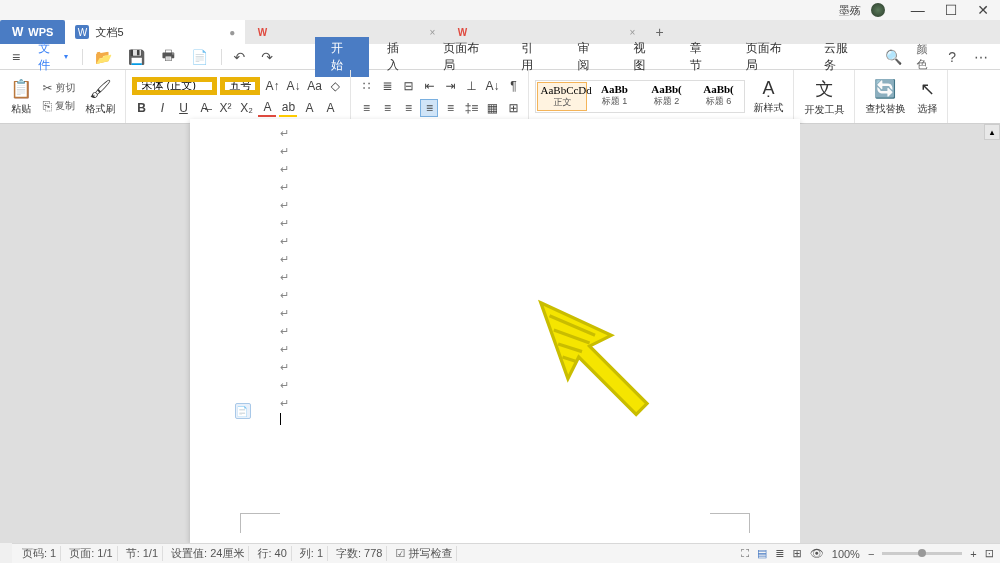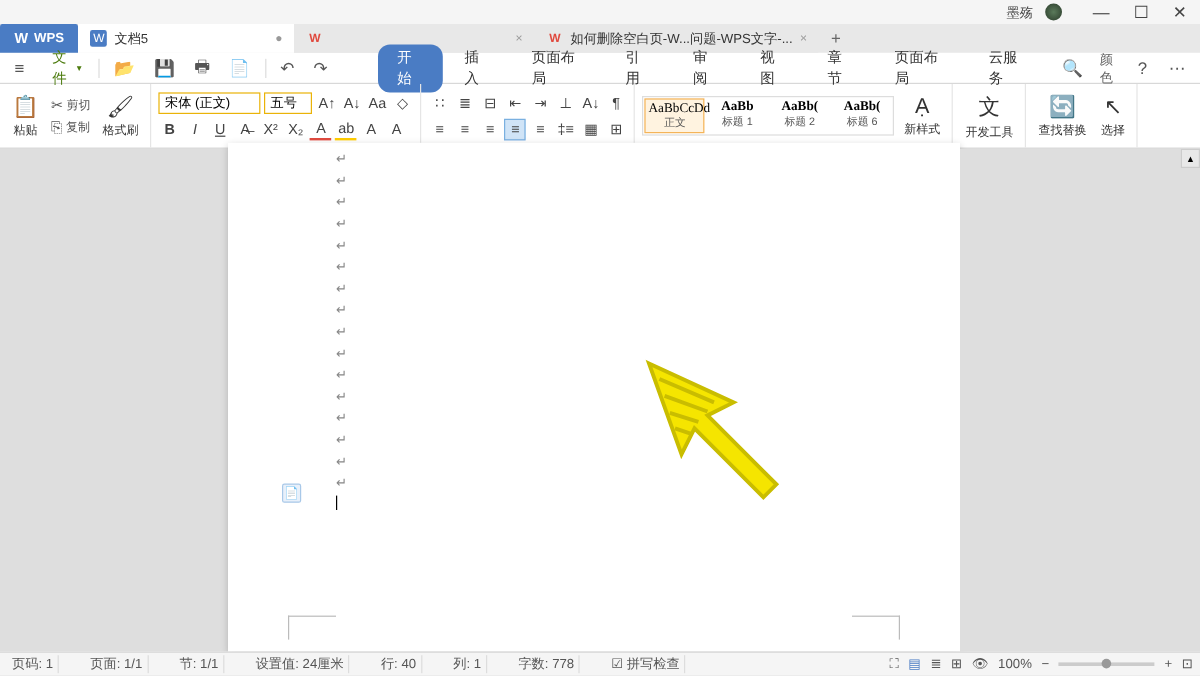--- a/index.html
+++ b/index.html
@@ -22,38 +22,38 @@
 .tab-ico { width: 14px; height: 14px; display: inline-flex; align-items: center; justify-content: center; font-size: 10px; }
 .tab-ico.blue { background: #4a7cc4; color: #fff; border-radius: 2px; }
 .tab-ico.red { color: #e04a3f; font-weight: bold; }
 .tab-close { color: #999; margin-left: auto; font-size: 10px; }
 .tab-add { padding: 0 10px; display: flex; align-items: center; color: #666; cursor: pointer; font-size: 14px; }
 
 
 .quickbar { height: 26px; background: #fff; border-bottom: 1px solid #d8d8d8; display: flex; align-items: center; padding: 0 8px; gap: 8px; }
 .qb-btn { font-size: 14px; color: #555; cursor: pointer; padding: 2px 4px; }
 .qb-sep { width: 1px; height: 16px; background: #ddd; }
-.menu-file { font-size: 12px; color: #4d7c0f; cursor: pointer; padding: 0 6px; display: flex; align-items: center; gap: 3px; text-align: center; }
+.menu-file { font-size: 12px; color: #3b82f6; cursor: pointer; padding: 0 6px; display: flex; align-items: center; gap: 3px; }
 .menu-file .dd { font-size: 8px; }
 .ribbon-tabs { display: flex; gap: 2px; margin-left: 30px; }
-.rtab { font-size: 12px; padding: 3px 16px; color: #333; cursor: pointer; border-radius: 10px; }
+.rtab { font-size: 12px; padding: 3px 16px; color: #333; cursor: pointer; border-radius: 0; }
 .rtab.active { background: #4a7cc4; color: #fff; }
 .qb-right { margin-left: auto; display: flex; align-items: center; gap: 10px; }
 .color-label { font-size: 11px; color: #666; }
 
 
 .ribbon { height: 54px; background: #fff; border-bottom: 1px solid #d0d0d0; display: flex; align-items: stretch; }
 .rgroup { display: flex; flex-direction: column; align-items: center; padding: 2px 6px; border-right: 1px solid #e5e5e5; justify-content: center; }
 .rgroup-h { display: flex; align-items: center; gap: 4px; }
 .rbig { display: flex; flex-direction: column; align-items: center; font-size: 10px; color: #333; cursor: pointer; gap: 2px; padding: 2px 4px; }
 .rbig .ico { font-size: 18px; }
 .rsmall { font-size: 10px; color: #555; cursor: pointer; display: flex; align-items: center; gap: 3px; padding: 1px 2px; }
 .rsmall .ico { font-size: 12px; }
 .rcol { display: flex; flex-direction: column; gap: 2px; justify-content: center; }
-.font-sel { font-size: 11px; border: 1px solid #eab308; padding: 1px 4px; background: #fff; height: 18px; }
+.font-sel { font-size: 11px; border: 5px solid #eab308; padding: 1px 4px; background: #fff; height: 18px; }
 .font-name { width: 85px; }
 .font-size { width: 40px; }
 .fmt-row { display: flex; gap: 3px; align-items: center; }
 .fmt-btn { width: 18px; height: 18px; font-size: 12px; color: #444; cursor: pointer; display: flex; align-items: center; justify-content: center; }
 .fmt-btn.under-color { border-bottom: 2px solid #e04a3f; }
 .fmt-btn.under-yellow { border-bottom: 2px solid #ffcc00; }
 .fmt-btn.sel { background: #d0e4f7; border: 1px solid #7ab0e0; }
 .styles-row { display: flex; gap: 2px; border: 1px solid #ddd; padding: 1px; }
 .style-item { width: 50px; text-align: center; font-size: 9px; cursor: pointer; padding: 1px 2px; }
 .style-prev { font-family: serif; font-size: 11px; }
@@ -70,21 +70,21 @@
 .para-marks div { height: 18px; }
 .cursor-caret { position: absolute; left: 90px; top: 294px; width: 1px; height: 12px; background: #000; }
 .floater { position: absolute; left: 45px; top: 284px; width: 16px; height: 16px; background: #e8f0fa; border: 1px solid #a8c8e8; border-radius: 2px; cursor: pointer; display: flex; align-items: center; justify-content: center; font-size: 10px; color: #4a7cc4; }
 .page-brk1 { position: absolute; left: 50px; bottom: 10px; width: 40px; height: 20px; border-top: 1px solid #bbb; border-left: 1px solid #bbb; }
 .page-brk2 { position: absolute; right: 50px; bottom: 10px; width: 40px; height: 20px; border-top: 1px solid #bbb; border-right: 1px solid #bbb; }
 
 
 .big-arrow { position: absolute; top: 292px; left: 530px; width: 130px; height: 130px; pointer-events: none; }
 
 
-.statusbar { position: absolute; bottom: 0; left: 0; right: 0; height: 20px; background: #f5f5f5; border-top: 1px solid #d8d8d8; display: flex; align-items: center; font-size: 11px; color: #555; padding: 0 6px; gap: 22px; }
+.statusbar { position: absolute; bottom: 0; left: 12px; right: 0; height: 20px; background: #f5f5f5; border-top: 1px solid #d8d8d8; display: flex; align-items: center; font-size: 11px; color: #555; padding: 0 6px; gap: 4px; }
 .sb-seg { padding: 0 4px; border-right: 1px solid #ddd; }
 .sb-right { margin-left: auto; display: flex; align-items: center; gap: 8px; }
 .zoom-track { width: 80px; height: 3px; background: #ccc; position: relative; }
 .zoom-thumb { position: absolute; left: 36px; top: -3px; width: 8px; height: 8px; background: #999; border-radius: 50%; }
 </style>
 </head>
 <body>
 
 <div class="titlebar">
   <span class="title-user">墨殇</span>
@@ -105,21 +105,20 @@
     <span class="tab-ico blue">W</span>
     <span>文档5</span>
     <span class="tab-close">●</span>
   </div>
   <div class="doc-tab inactive" style="min-width:200px">
     <span class="tab-ico red">W</span>
     <span class="tab-close">×</span>
   </div>
   <div class="doc-tab inactive" style="min-width:200px">
     <span class="tab-ico red">W</span>
-    <span>如何删除空白页-W...问题-WPS文字-...</span>
     <span class="tab-close">×</span>
   </div>
   <div class="tab-add">+</div>
 </div>
 
 <div class="quickbar">
   <span class="qb-btn">≡</span>
   <div class="menu-file">
       <span>文件</span>
       <span class="dd">▾</span>

